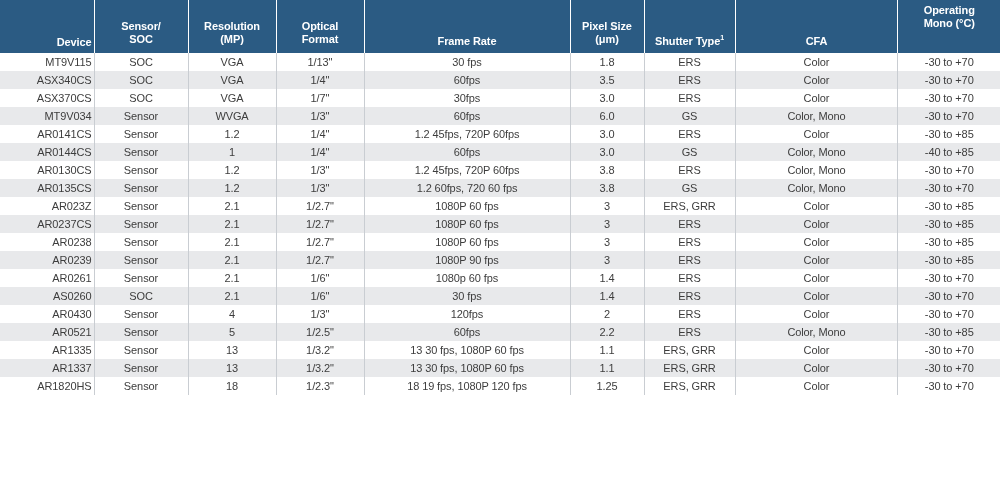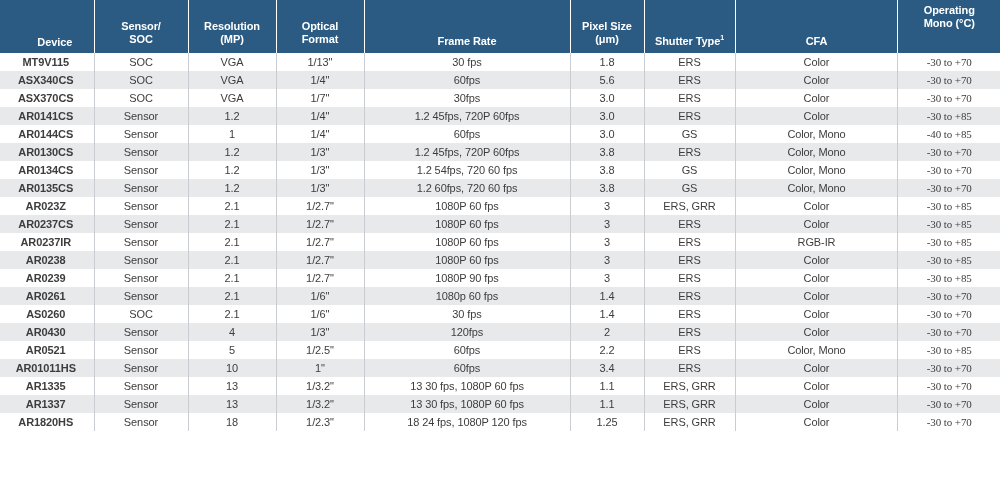--- a/index.html
+++ b/index.html
@@ -28,39 +28,39 @@
     padding:0 2px 5px 2px;
     font-size:11px;
     font-weight:bold;
     text-align:center;
     border-right:1px solid var(--header-divider);
     letter-spacing:-0.1px;
   }
   thead th:last-child{border-right:none;}
   thead th.valign-top{vertical-align:top;padding-top:4px;}
   thead th.twoline{padding-bottom:7px;}
-  thead th.align-left{text-align:center;padding-left:18px;padding-bottom:4px;}
+  thead th.align-left{text-align:right;padding-left:18px;padding-bottom:4px;}
   .hline{line-height:13px;white-space:nowrap;}
   sup{font-size:7px;line-height:0;}
   tbody td{
     height:18px;
     line-height:18px;
     font-size:11px;
     color:var(--body-text);
     text-align:center;
     border-right:1px solid var(--grid-line);
     padding:0 2px;
     white-space:nowrap;
     overflow:hidden;
     background:var(--row-odd-bg);
     letter-spacing:-0.1px;
   }
-  tbody td:last-child{border-right:none;font-family:Liberation Serif, serif;}
+  tbody td:last-child{border-right:none;}
   tbody tr:nth-child(even) td{background:var(--row-even-bg);}
-  tbody td.align-left{text-align:center;padding-left:0;font-weight:bold;}
+  tbody td.align-left{text-align:right;padding-left:0;}
 </style>
 </head>
 <body>
 
 <table id="spec-table">
   <colgroup id="cols">
       <col style="width: 9.4%;">
       <col style="width: 9.4%;">
       <col style="width: 8.8%;">
       <col style="width: 8.8%;">
@@ -117,37 +117,48 @@
         <td>ERS</td>
         <td>Color</td>
         <td>-30 to +70</td>
       </tr>
       <tr>
         <td class="align-left">ASX340CS</td>
         <td>SOC</td>
         <td>VGA</td>
         <td>1/4"</td>
         <td>60fps</td>
-        <td>5.6</td>
+        <td>3.5</td>
         <td>ERS</td>
         <td>Color</td>
         <td>-30 to +70</td>
       </tr>
       <tr>
         <td class="align-left">ASX370CS</td>
         <td>SOC</td>
         <td>VGA</td>
         <td>1/7"</td>
         <td>30fps</td>
         <td>3.0</td>
         <td>ERS</td>
         <td>Color</td>
         <td>-30 to +70</td>
       </tr>
       <tr>
+        <td class="align-left">MT9V034</td>
+        <td>Sensor</td>
+        <td>WVGA</td>
+        <td>1/3"</td>
+        <td>60fps</td>
+        <td>6.0</td>
+        <td>GS</td>
+        <td>Color, Mono</td>
+        <td>-30 to +70</td>
+      </tr>
+      <tr>
         <td class="align-left">AR0141CS</td>
         <td>Sensor</td>
         <td>1.2</td>
         <td>1/4"</td>
         <td>1.2 45fps, 720P 60fps</td>
         <td>3.0</td>
         <td>ERS</td>
         <td>Color</td>
         <td>-30 to +85</td>
       </tr>
@@ -167,31 +178,20 @@
         <td>Sensor</td>
         <td>1.2</td>
         <td>1/3"</td>
         <td>1.2 45fps, 720P 60fps</td>
         <td>3.8</td>
         <td>ERS</td>
         <td>Color, Mono</td>
         <td>-30 to +70</td>
       </tr>
       <tr>
-        <td class="align-left">AR0134CS</td>
-        <td>Sensor</td>
-        <td>1.2</td>
-        <td>1/3"</td>
-        <td>1.2 54fps, 720 60 fps</td>
-        <td>3.8</td>
-        <td>GS</td>
-        <td>Color, Mono</td>
-        <td>-30 to +70</td>
-      </tr>
-      <tr>
         <td class="align-left">AR0135CS</td>
         <td>Sensor</td>
         <td>1.2</td>
         <td>1/3"</td>
         <td>1.2 60fps, 720 60 fps</td>
         <td>3.8</td>
         <td>GS</td>
         <td>Color, Mono</td>
         <td>-30 to +70</td>
       </tr>
@@ -211,31 +211,20 @@
         <td>Sensor</td>
         <td>2.1</td>
         <td>1/2.7"</td>
         <td>1080P 60 fps</td>
         <td>3</td>
         <td>ERS</td>
         <td>Color</td>
         <td>-30 to +85</td>
       </tr>
       <tr>
-        <td class="align-left">AR0237IR</td>
-        <td>Sensor</td>
-        <td>2.1</td>
-        <td>1/2.7"</td>
-        <td>1080P 60 fps</td>
-        <td>3</td>
-        <td>ERS</td>
-        <td>RGB-IR</td>
-        <td>-30 to +85</td>
-      </tr>
-      <tr>
         <td class="align-left">AR0238</td>
         <td>Sensor</td>
         <td>2.1</td>
         <td>1/2.7"</td>
         <td>1080P 60 fps</td>
         <td>3</td>
         <td>ERS</td>
         <td>Color</td>
         <td>-30 to +85</td>
       </tr>
@@ -286,31 +275,20 @@
       <tr>
         <td class="align-left">AR0521</td>
         <td>Sensor</td>
         <td>5</td>
         <td>1/2.5"</td>
         <td>60fps</td>
         <td>2.2</td>
         <td>ERS</td>
         <td>Color, Mono</td>
         <td>-30 to +85</td>
-      </tr>
-      <tr>
-        <td class="align-left">AR01011HS</td>
-        <td>Sensor</td>
-        <td>10</td>
-        <td>1"</td>
-        <td>60fps</td>
-        <td>3.4</td>
-        <td>ERS</td>
-        <td>Color</td>
-        <td>-30 to +70</td>
       </tr>
       <tr>
         <td class="align-left">AR1335</td>
         <td>Sensor</td>
         <td>13</td>
         <td>1/3.2"</td>
         <td>13 30 fps, 1080P 60 fps</td>
         <td>1.1</td>
         <td>ERS, GRR</td>
         <td>Color</td>
@@ -325,20 +303,20 @@
         <td>1.1</td>
         <td>ERS, GRR</td>
         <td>Color</td>
         <td>-30 to +70</td>
       </tr>
       <tr>
         <td class="align-left">AR1820HS</td>
         <td>Sensor</td>
         <td>18</td>
         <td>1/2.3"</td>
-        <td>18 24 fps, 1080P 120 fps</td>
+        <td>18 19 fps, 1080P 120 fps</td>
         <td>1.25</td>
         <td>ERS, GRR</td>
         <td>Color</td>
         <td>-30 to +70</td>
       </tr>
     </tbody>
 </table>
 
 </body></html>

